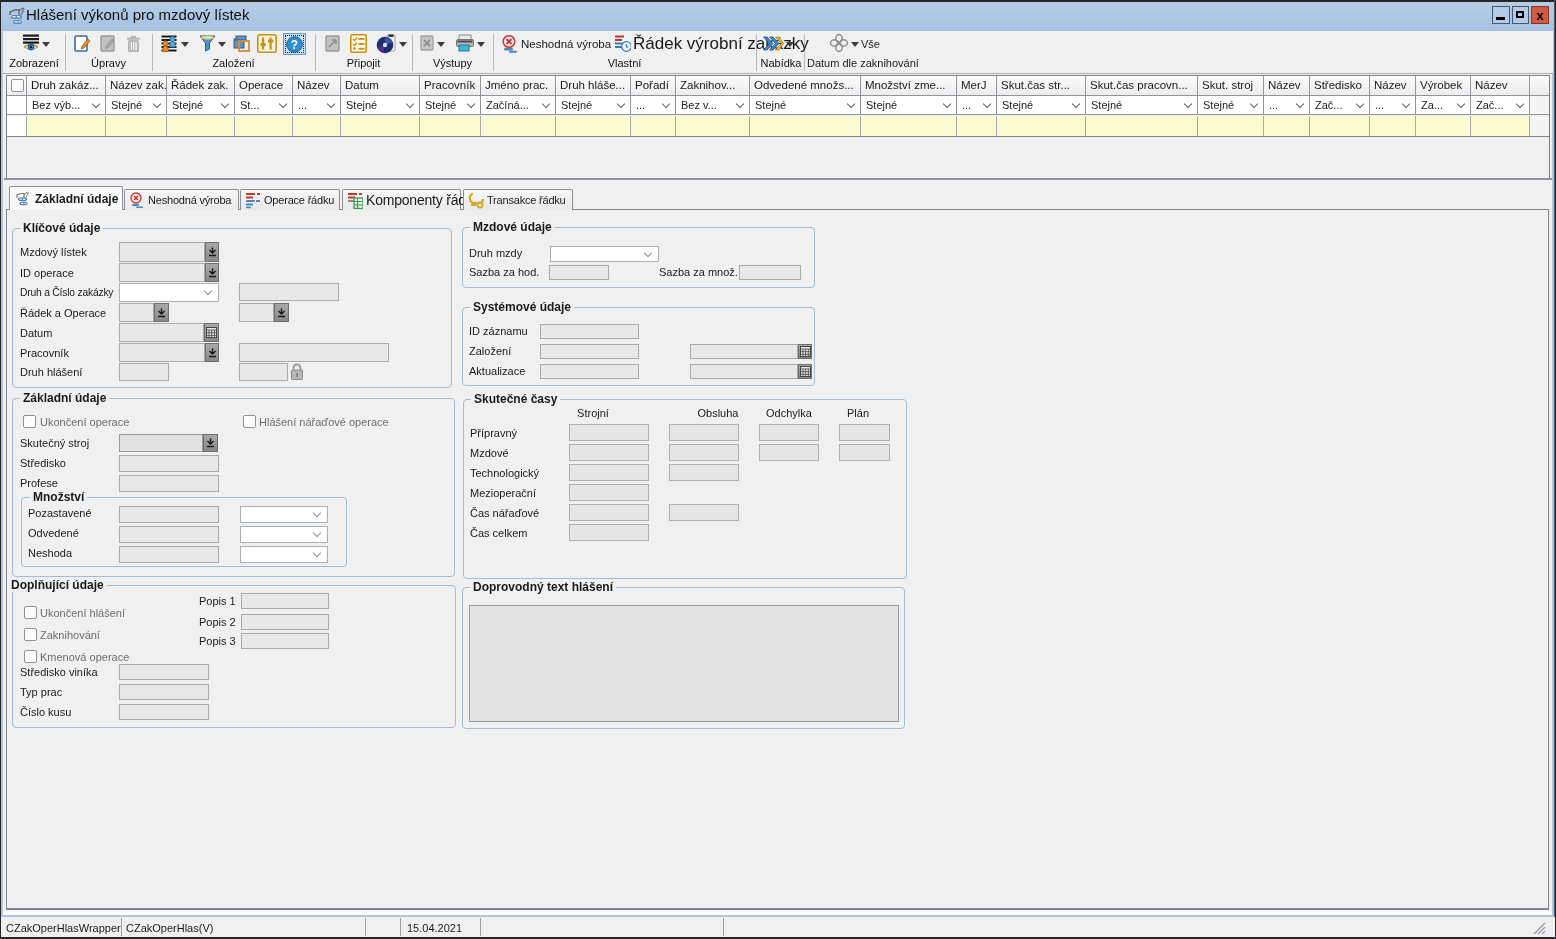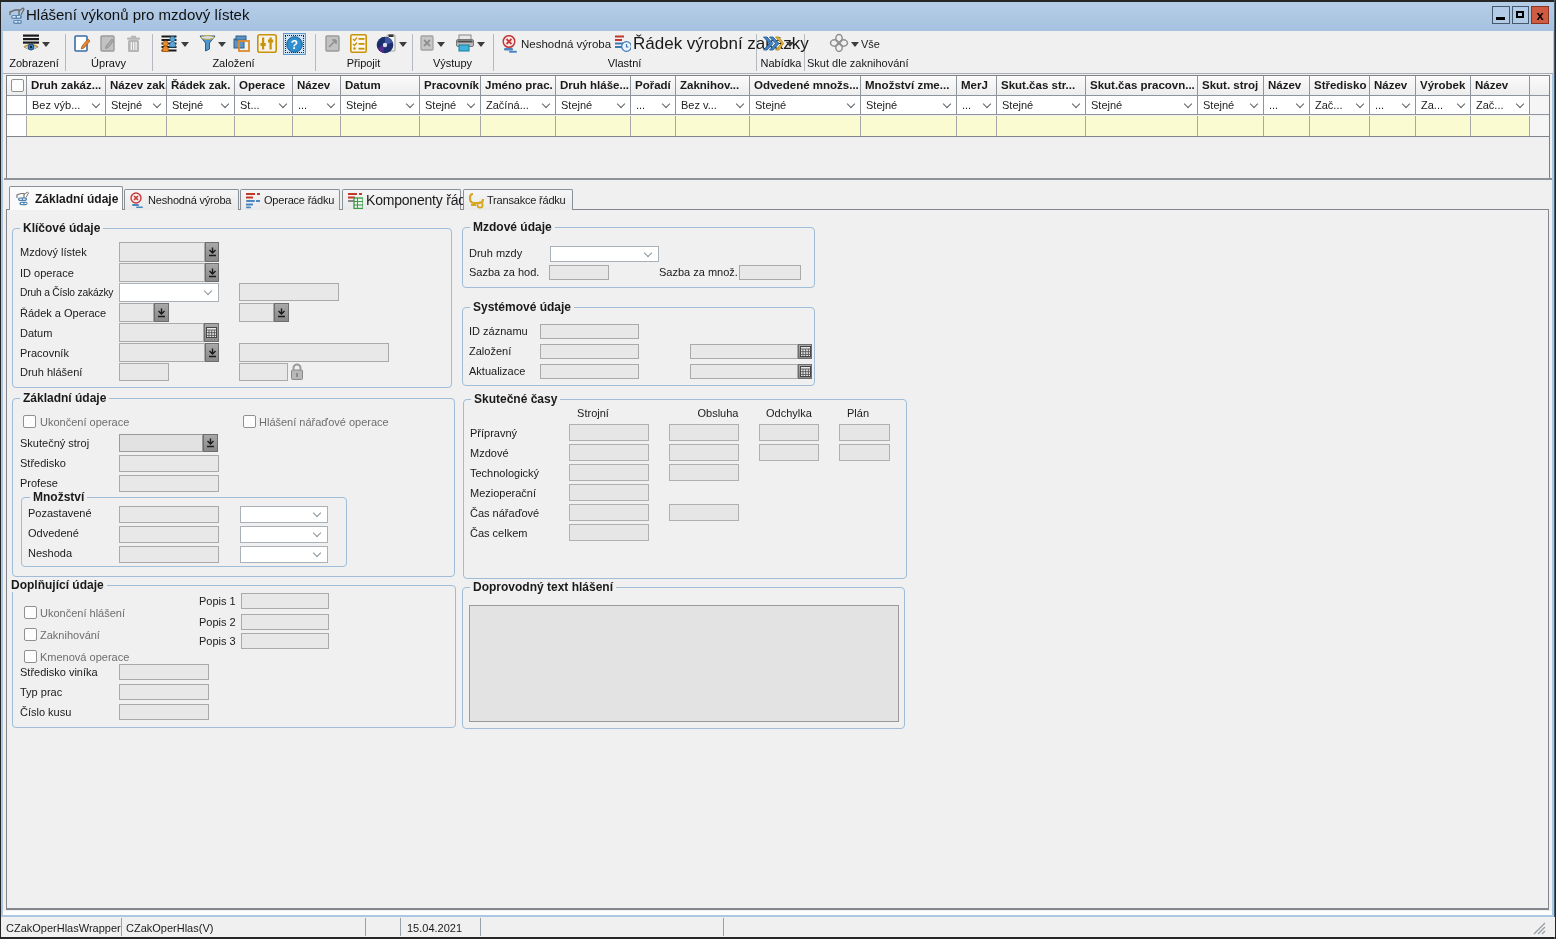--- a/index.html
+++ b/index.html
@@ -6,21 +6,21 @@
 .abs{position:absolute}
 .lbl{position:absolute;white-space:nowrap;line-height:14px}
 .glbl{position:absolute;white-space:nowrap;line-height:14px;color:#6e6e6e}
 .fld{position:absolute;background:#e8e8e8;border:1px solid #aaa}
 .fldw{position:absolute;background:#fff;border:1px solid #a9b0b8}
 .btn{position:absolute;background:linear-gradient(#a8a8a8,#8a8a8a);border:1px solid #6e6e6e}
 .cbx{position:absolute;width:13px;height:13px;background:#fdfdfd;border:1px solid #909090;border-radius:2px}
 .gbox{position:absolute;border:1px solid #9fbdd8;border-radius:4px}
 .gtitle{position:absolute;font-weight:bold;font-size:12px;background:#f0f0f0;padding:0 3px;line-height:13px;white-space:nowrap}
 .chev{position:absolute;width:6px;height:6px;border-right:1.7px solid #5a6268;border-bottom:1.7px solid #5a6268;transform:rotate(45deg)}
-.hcell{position:absolute;top:0;height:19px;background:linear-gradient(#fbfbfb,#ededed);border-right:1px solid #8f959c;box-shadow:inset 0 1px 0 #fff;font-weight:bold;font-size:11.5px;line-height:19px;padding-left:4px;overflow:hidden;white-space:nowrap}
+.hcell{position:absolute;top:0;height:19px;background:linear-gradient(#fbfbfb,#ededed);border-right:1px solid #8f959c;box-shadow:inset 0 1px 0 #fff;font-weight:normal;font-size:11.5px;line-height:19px;padding-left:4px;overflow:hidden;white-space:nowrap}
 .fcell{position:absolute;top:19px;height:20px;background:#fff;border-right:1px solid #8f959c;border-top:1px solid #8f959c;border-bottom:1px solid #8f959c;line-height:19px;padding-left:5px;overflow:hidden;white-space:nowrap;color:#222}
 .ycell{position:absolute;top:40px;height:20px;background:#fbfbd2;border-right:1px solid #a8a8a8}
 .sep{position:absolute;top:3px;width:1px;height:58px;background:#b5bac1}
 .tglbl{position:absolute;top:56px;text-align:center;line-height:14px;color:#111}
 .tab{position:absolute;top:189px;height:21px;background:linear-gradient(#f6f6f6,#e9e9e9);border:1px solid #8a9097;border-bottom:none;border-radius:2px 2px 0 0;line-height:20px}
 </style></head><body>
 
 <div class="abs" style="left:0;top:0;width:1556px;height:2px;background:#262626"></div>
 <div class="abs" style="left:0;top:937px;width:1556px;height:2px;background:#262626"></div>
 <div class="abs" style="left:0;top:0;width:1px;height:939px;background:#262626"></div>
@@ -55,21 +55,21 @@
 <div class="sep" style="left:493px;top:34px;height:37px"></div>
 <div class="sep" style="left:756px;top:34px;height:37px"></div>
 <div class="sep" style="left:804px;top:34px;height:37px"></div>
 <div class="tglbl" style="left:3px;width:62px">Zobrazení</div>
 <div class="tglbl" style="left:65px;width:87px">Úpravy</div>
 <div class="tglbl" style="left:152px;width:163px">Založení</div>
 <div class="tglbl" style="left:315px;width:97px">Připojit</div>
 <div class="tglbl" style="left:412px;width:81px">Výstupy</div>
 <div class="tglbl" style="left:493px;width:263px">Vlastní</div>
 <div class="tglbl" style="left:756px;width:50px">Nabídka</div>
-<div class="lbl" style="left:807px;top:56px">Skut dle zaknihování</div>
+<div class="lbl" style="left:807px;top:56px">Datum dle zaknihování</div>
 <svg class="abs" style="left:22px;top:34px" width="18" height="19" viewBox="0 0 18 19">
     <rect x="1" y="0.5" width="16" height="2.2" fill="#1a1a1a"></rect>
     <rect x="1" y="4" width="16" height="2.2" fill="#1a1a1a"></rect>
     <rect x="1" y="7.5" width="16" height="2.2" fill="#1a1a1a"></rect>
 <path d="M2 13 Q9 8.5 16 13" fill="none" stroke="#c89b28" stroke-width="1.6"></path>
     <path d="M2 13 Q9 17.5 16 13" fill="none" stroke="#9a9a9a" stroke-width="1"></path>
     <circle cx="9" cy="13" r="3" fill="#3f7fbf" stroke="#1c4f7f"></circle>
     <circle cx="9" cy="13" r="1.2" fill="#0a2238"></circle>
   </svg>
 <div class="abs" style="left:42px;top:42px;width:0;height:0;border-left:4px solid transparent;border-right:4px solid transparent;border-top:5px solid #3d3d3d"></div>

